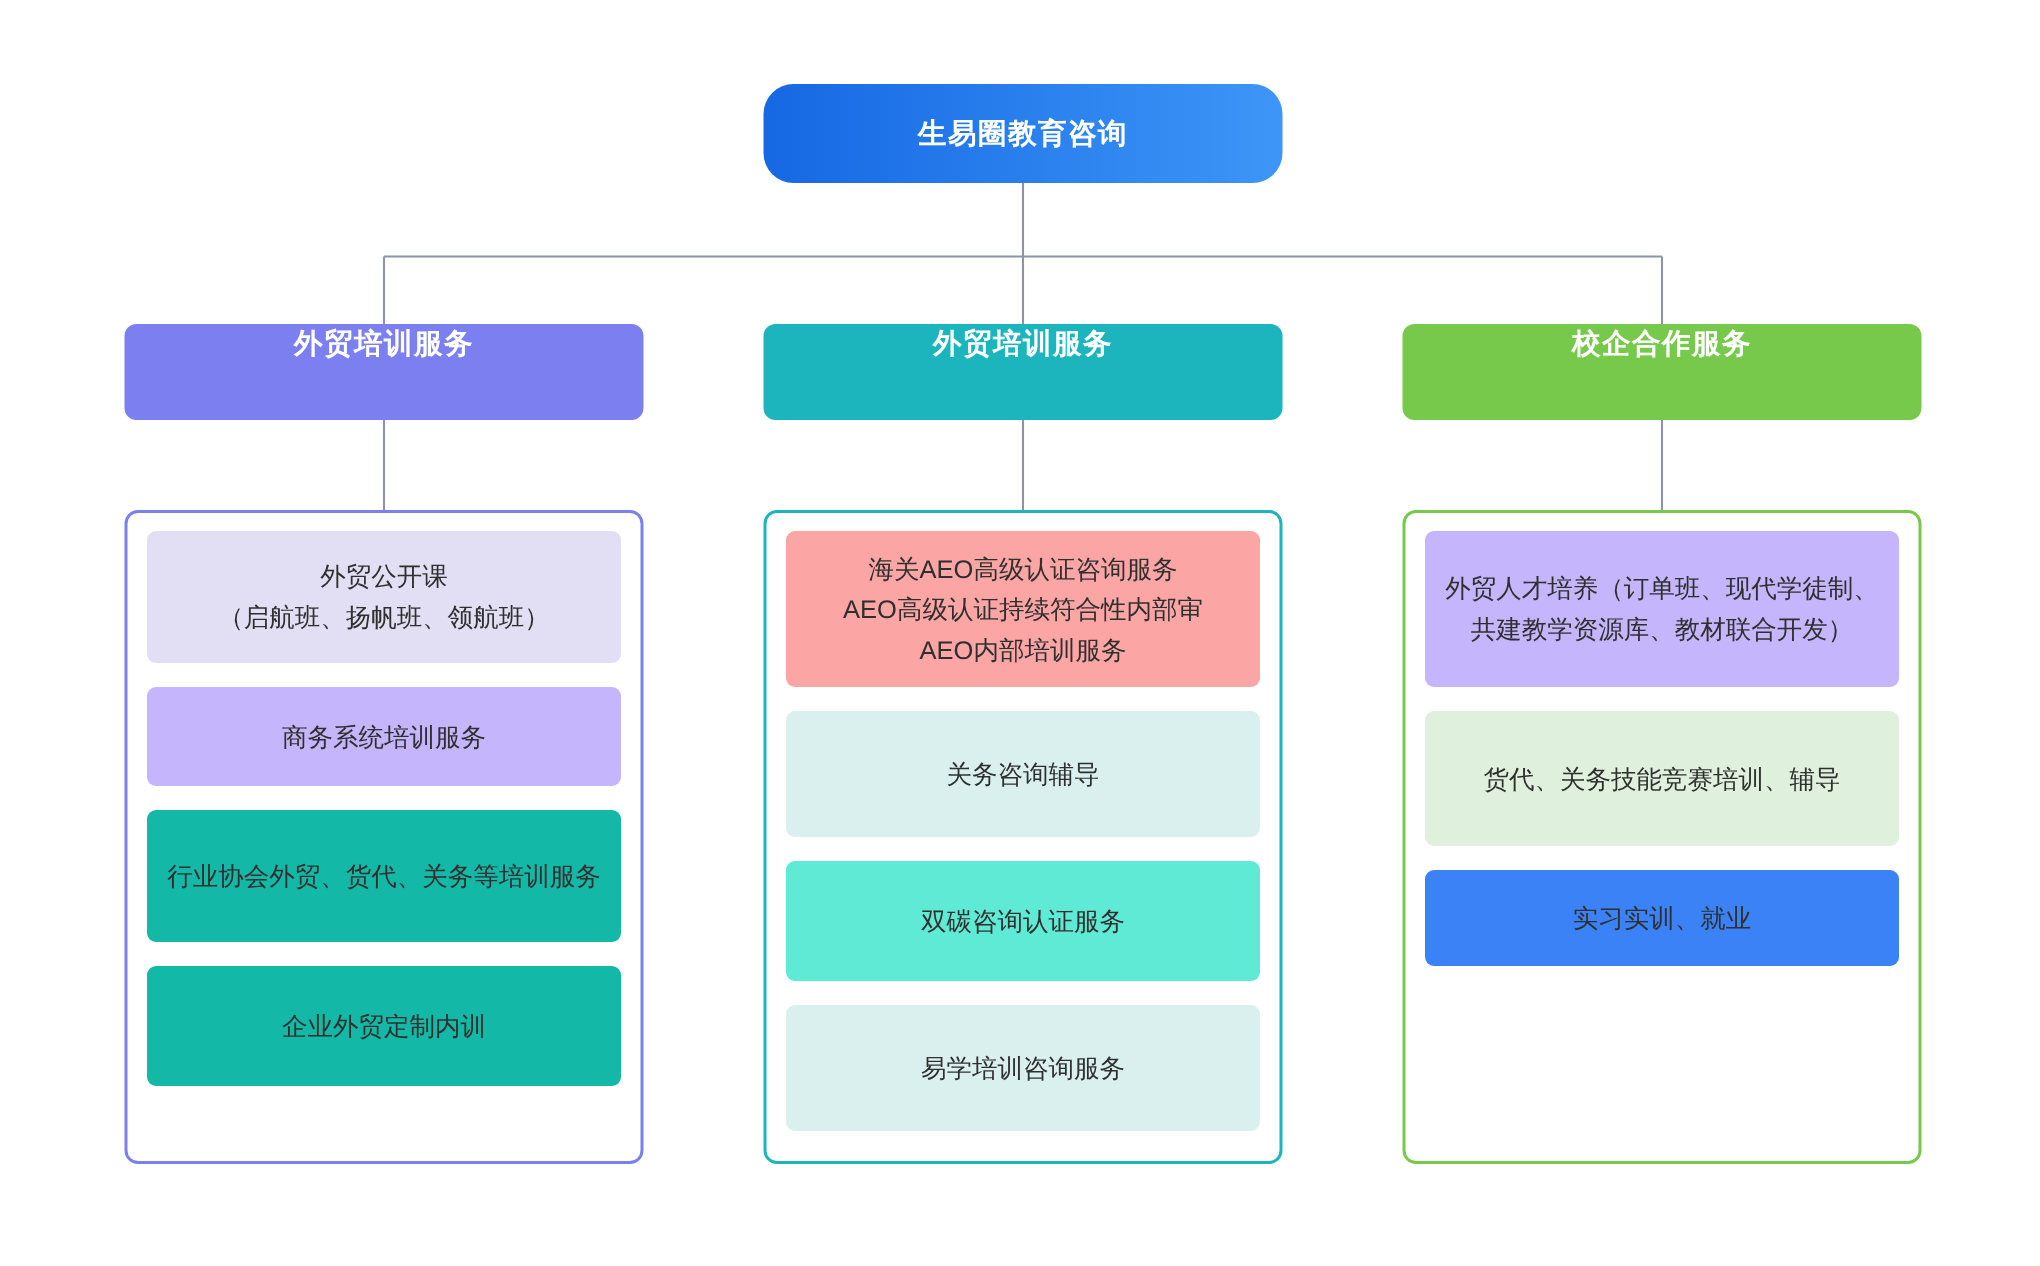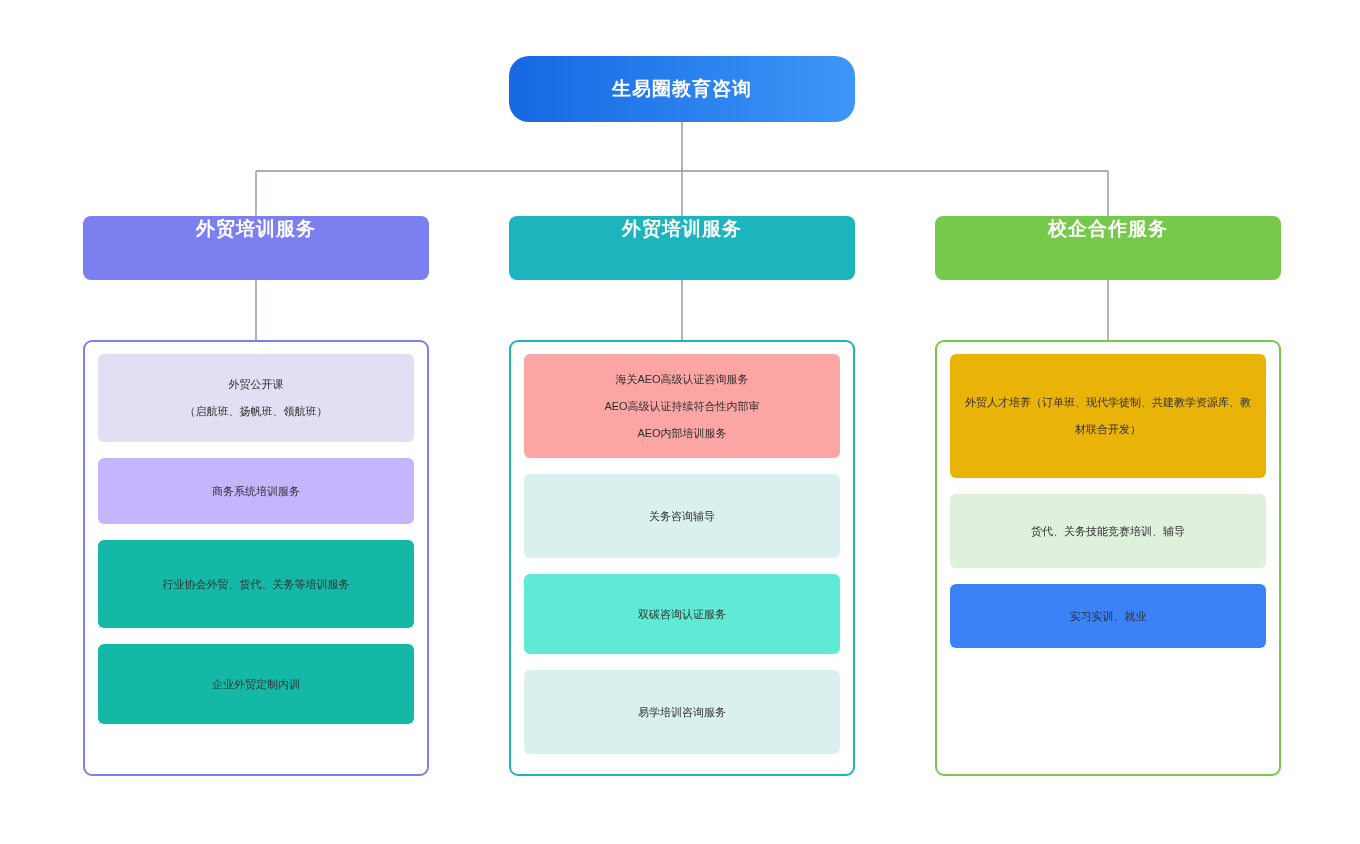--- a/index.html
+++ b/index.html
@@ -92,21 +92,21 @@
     justify-content: flex-start;
   }
 
   .leaf {
     box-sizing: border-box;
     border-radius: 6px;
     display: flex;
     align-items: center;
     justify-content: center;
     text-align: center;
-    font-size: 11px;
+    font-size: 17px;
     line-height: 27px;
     color: #2f2f2f;
     padding: 6px 12px;
     margin-bottom: 16px;
     white-space: pre-line;
   }
   .leaf:last-child { margin-bottom: 0; }
 </style>
 </head>
 <body>
@@ -155,19 +155,19 @@
       <div class="leaf" style="background: #5eead4; height: 80px;">双碳咨询认证服务</div>
       <div class="leaf" style="background: rgb(217, 240, 239); height: 84px;">易学培训咨询服务</div>
     </div>
   </div>
 
   <div class="column col-2">
     <div class="col-header" style="background: rgb(118, 201, 74);">
       <span>校企合作服务</span>
     </div>
     <div class="col-body" style="border-color: rgb(118, 201, 74);">
-      <div class="leaf" style="background: #eab308; height: 124px;">外贸人才培养（订单班、现代学徒制、共建教学资源库、教材联合开发）</div>
-      <div class="leaf" style="background: rgb(223, 240, 220); height: 74px;">货代、关务技能竞赛培训、辅导</div>
+      <div class="leaf" style="background: #c4b5fd; height: 104px;">外贸人才培养（订单班、现代学徒制、共建教学资源库、教材联合开发）</div>
+      <div class="leaf" style="background: rgb(223, 240, 220); height: 90px;">货代、关务技能竞赛培训、辅导</div>
       <div class="leaf" style="background: #3b82f6; height: 64px;">实习实训、就业</div>
     </div>
   </div>
 
 </div>
 
 </body></html>

